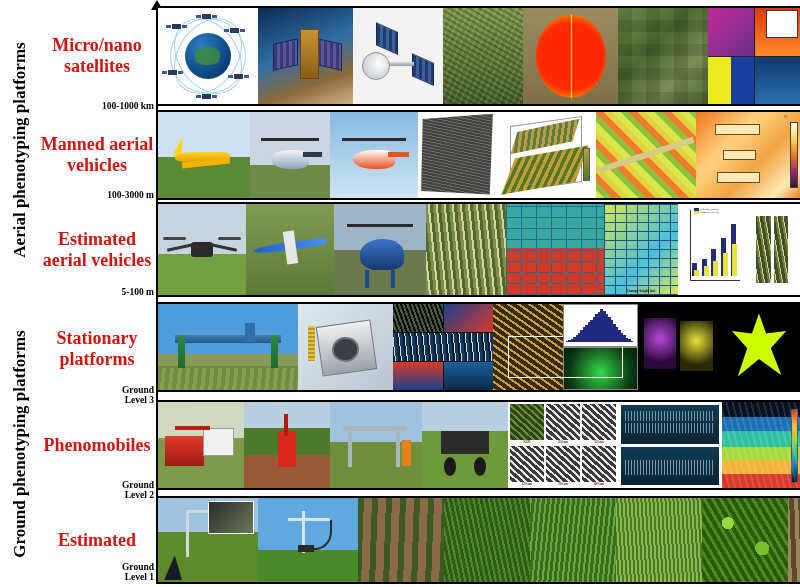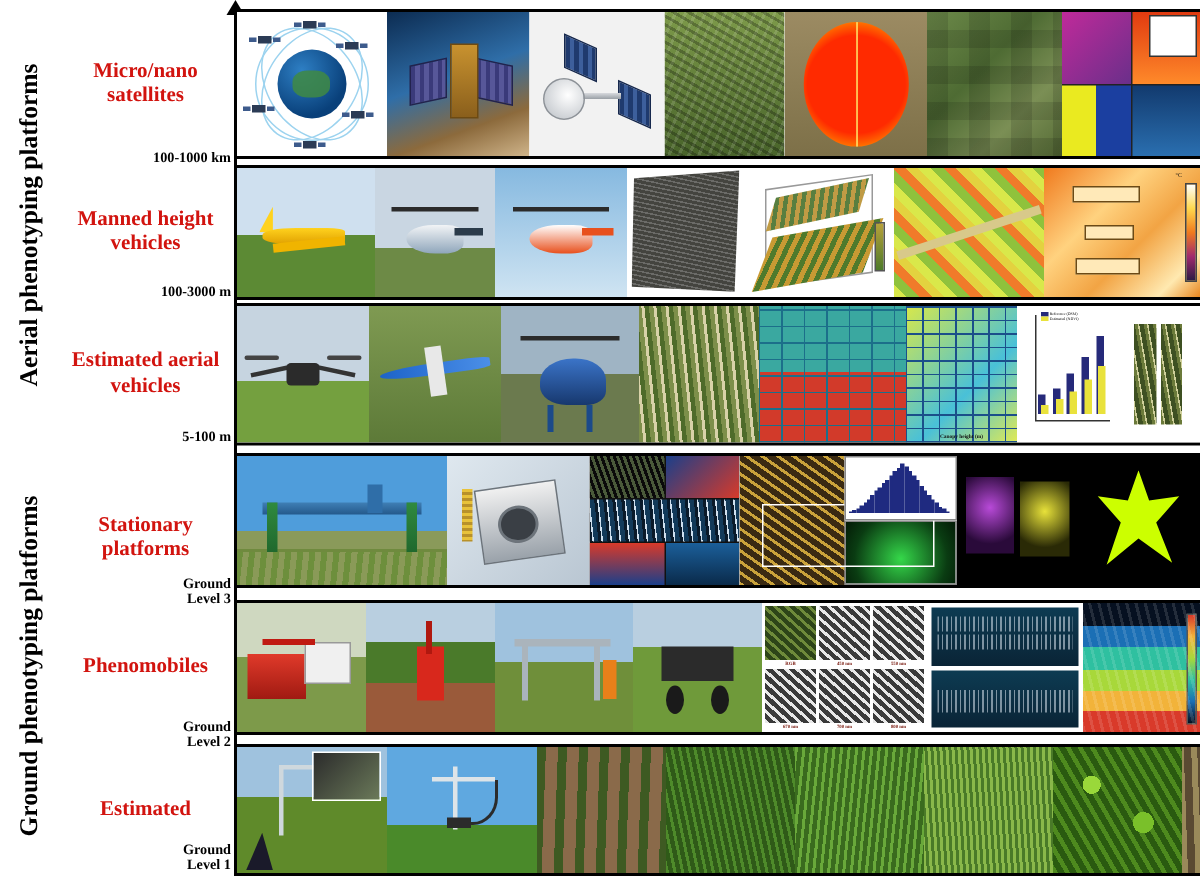--- a/index.html
+++ b/index.html
@@ -10,21 +10,21 @@
   .grouplabel{position:absolute;left:0;width:40px;display:flex;
               align-items:center;justify-content:center;
               font-weight:bold;font-size:17px;color:#000;}
   .grouplabel span{display:block;white-space:nowrap;
                    transform:rotate(-90deg);}
   #grp-aerial{top:0;height:300px;}
   #grp-ground{top:300px;height:287px;}
 
   
   .tier-name{position:absolute;left:38px;width:118px;
-             color:#d2140f;font-weight:bold;font-size:14px;
+             color:#d2140f;font-weight:bold;font-size:18px;
              text-align:center;line-height:1.15;
              display:flex;align-items:center;justify-content:center;}
   
   .tick{position:absolute;width:118px;left:36px;text-align:right;
         font-size:9.5px;font-weight:bold;color:#000;line-height:1.1;}
 
   
   #axis{position:absolute;left:156px;top:6px;width:2px;height:578px;
         background:#000;}
   #axis-head{position:absolute;left:151px;top:0px;width:0;height:0;
@@ -197,26 +197,26 @@
   <span>Ground phenotyping platforms</span>
 </div>
 
 <div id="axis-head"></div>
 <div id="axis"></div>
 
 <div class="tier-name" id="tn0" style="top:6px;height:100px;">
     <span>Micro/nano satellites</span>
   </div>
 <div class="tier-name" id="tn1" style="top:110px;height:90px;">
-    <span>Manned height vehicles</span>
+    <span>Manned aerial vehicles</span>
   </div>
 <div class="tier-name" id="tn2" style="top:202px;height:95px;">
     <span>Estimated aerial vehicles</span>
   </div>
-<div class="tier-name" id="tn3" style="top:314px;height:90px;">
+<div class="tier-name" id="tn3" style="top:304px;height:90px;">
     <span>Stationary platforms</span>
   </div>
 <div class="tier-name" id="tn4" style="top:400px;height:90px;">
     <span>Phenomobiles</span>
   </div>
 <div class="tier-name" id="tn5" style="top:496px;height:88px;">
     <span>Estimated</span>
   </div>
 
 <div class="tick" style="top:101px;">100-1000 km</div>

